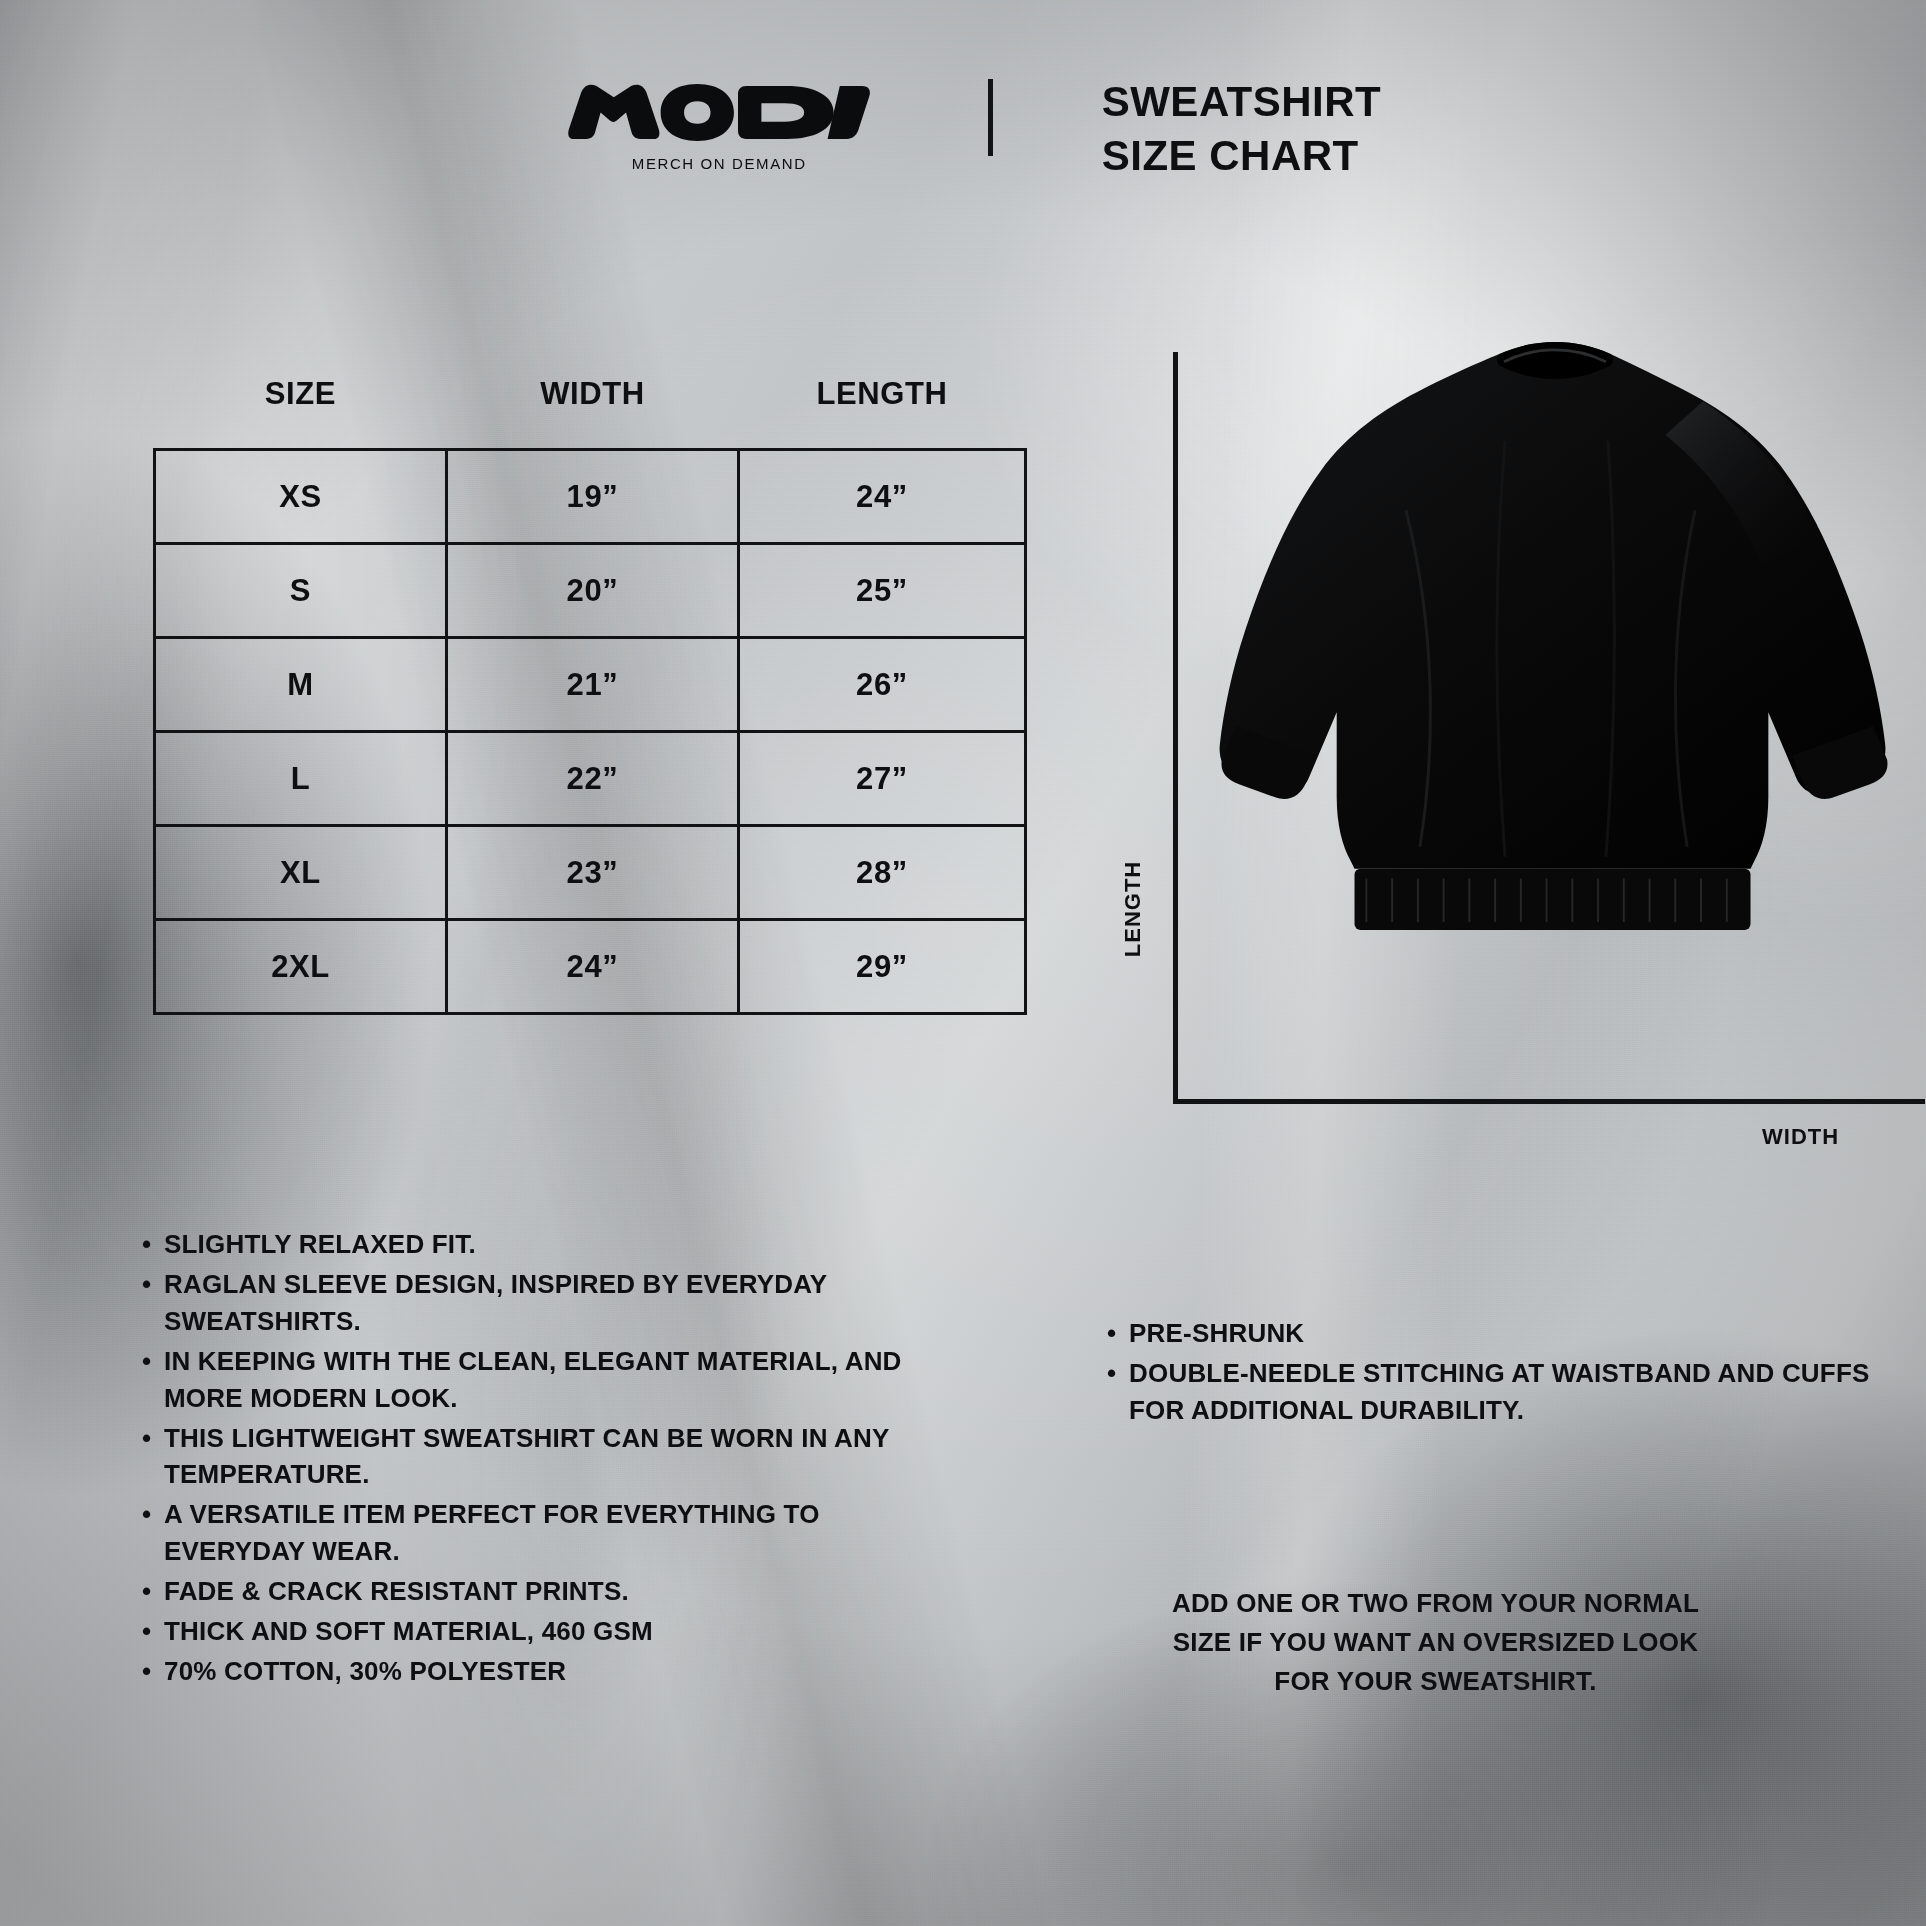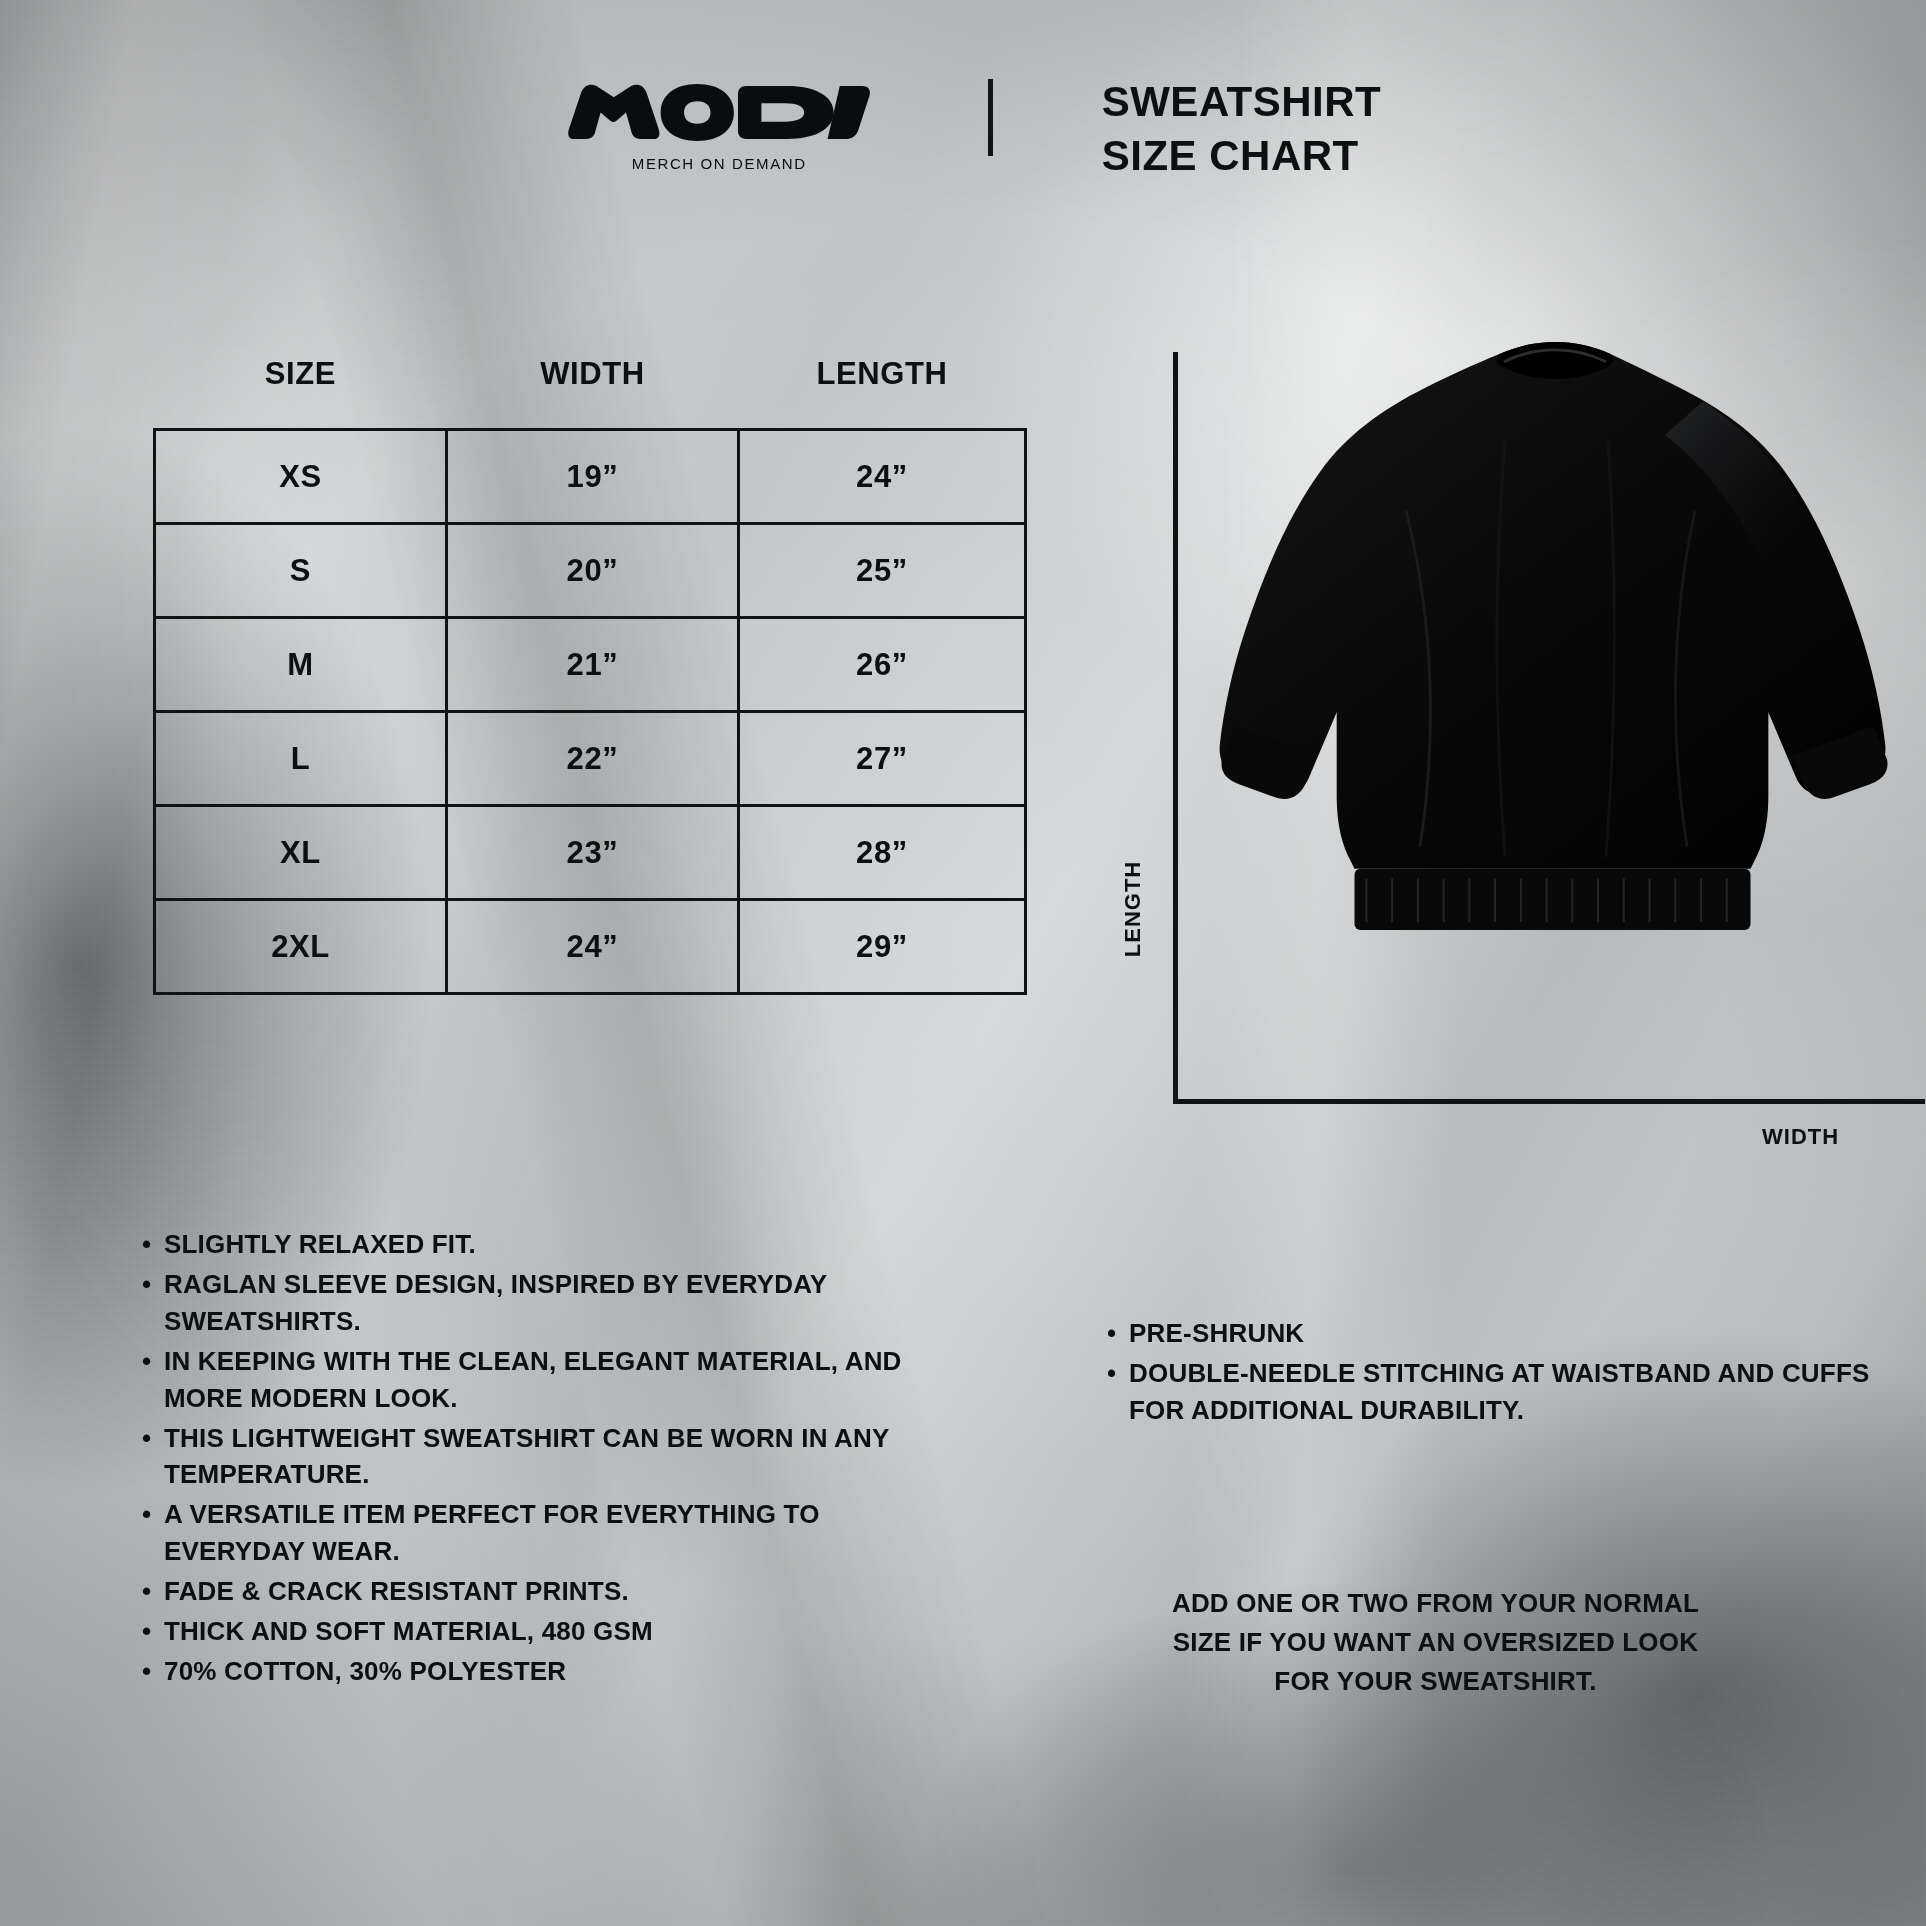--- a/index.html
+++ b/index.html
@@ -97,21 +97,21 @@
     color: #0d0f11;
     letter-spacing: 0.5px;
     white-space: pre-line;
     margin-top: 2px;
   }
 
   
   .table-wrap {
     position: absolute;
     left: 153px;
-    top: 356px;
+    top: 376px;
     width: 1051px;
   }
   table.size-table {
     border-collapse: collapse;
     width: 871px;
     table-layout: fixed;
   }
   table.size-table th {
     font-size: 31px;
     font-weight: 700;
@@ -378,21 +378,21 @@
   </div>
 
   <div class="specs-left">
     <ul class="bullets">
       <li>SLIGHTLY RELAXED FIT.</li>
       <li>RAGLAN SLEEVE DESIGN, INSPIRED BY EVERYDAY SWEATSHIRTS.</li>
       <li>IN KEEPING WITH THE CLEAN, ELEGANT MATERIAL, AND MORE MODERN LOOK.</li>
       <li>THIS LIGHTWEIGHT SWEATSHIRT CAN BE WORN IN ANY TEMPERATURE.</li>
       <li>A VERSATILE ITEM PERFECT FOR EVERYTHING TO EVERYDAY WEAR.</li>
       <li>FADE &amp; CRACK RESISTANT PRINTS.</li>
-      <li>THICK AND SOFT MATERIAL, 480 GSM</li>
+      <li>THICK AND SOFT MATERIAL, 460 GSM</li>
       <li>70% COTTON, 30% POLYESTER</li>
     </ul>
   </div>
 
   <div class="specs-right">
     <ul class="bullets">
       <li>PRE-SHRUNK</li>
       <li>DOUBLE-NEEDLE STITCHING AT WAISTBAND AND CUFFS FOR ADDITIONAL DURABILITY.</li>
     </ul>
   </div>

